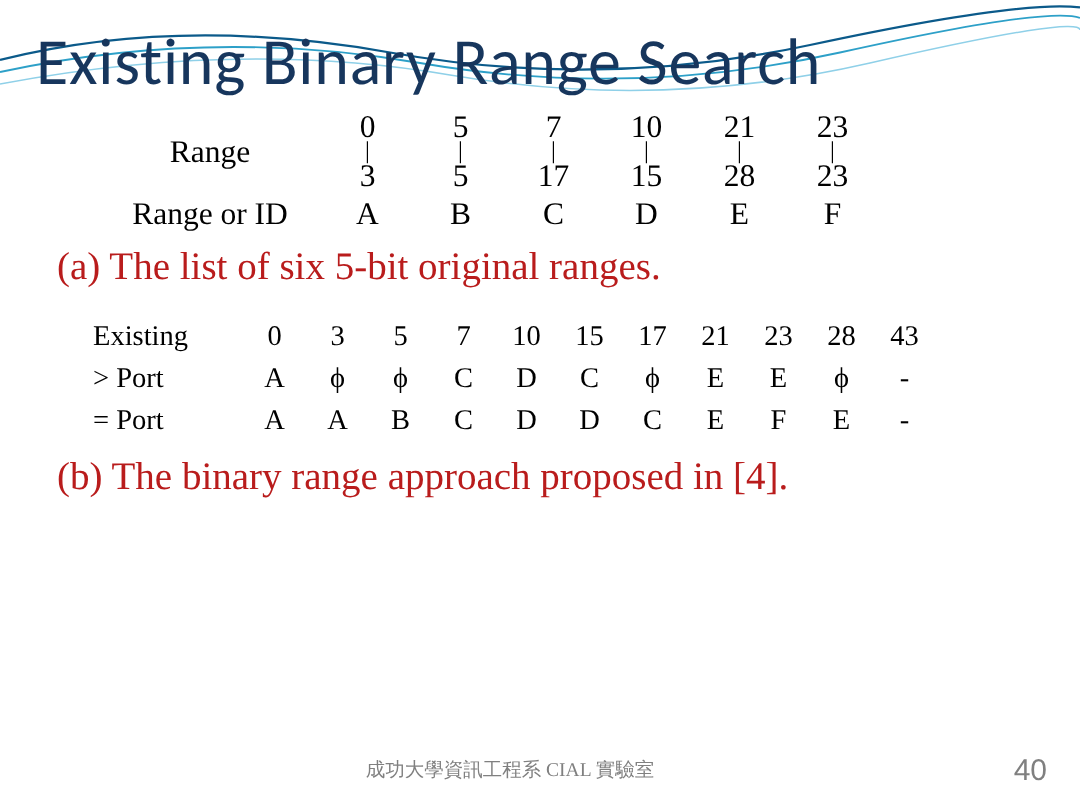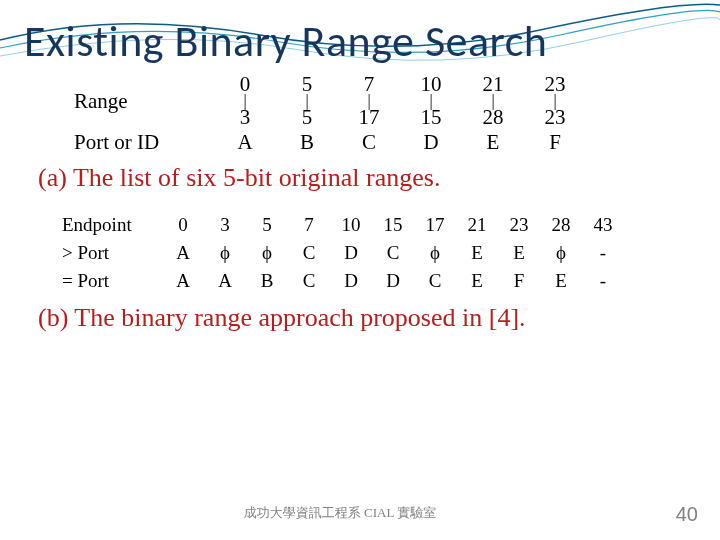--- a/index.html
+++ b/index.html
@@ -49,21 +49,21 @@
     border-collapse: collapse;
     font-family: 'Times New Roman', serif;
     font-size: 21px;
   }
   .figure-a td {
     text-align: center;
     padding: 0 0;
     width: 62px;
   }
   .figure-a .label-cell {
-    text-align: left;
+    text-align: center;
     width: 140px;
     padding-right: 8px;
   }
   .figure-a .top-row td { padding-bottom: 0; vertical-align: bottom; }
   .figure-a .bot-row td { padding-top: 0; vertical-align: top; }
   .tick { display: block; line-height: 8px; font-size: 16px; color: #000; }
   .caption {
     font-family: 'Times New Roman', serif;
     font-size: 26px;
     color: #b91c1c;
@@ -131,39 +131,39 @@
       </tr>
       <tr class="bot-row">
         <td>3</td>
         <td>5</td>
         <td>17</td>
         <td>15</td>
         <td>28</td>
         <td>23</td>
       </tr>
       <tr>
-        <td class="label-cell">Port or ID</td>
+        <td class="label-cell">Range or ID</td>
         <td>A</td>
         <td>B</td>
         <td>C</td>
         <td>D</td>
         <td>E</td>
         <td>F</td>
       </tr>
     </tbody>
       </table>
   </div>
 
   <div class="caption">(a) The list of six 5-bit original ranges.</div>
 
   <div class="figure-b">
     <table>
       <tbody>
           <tr>
-        <td class="label-cell">Endpoint</td>
+        <td class="label-cell">Existing</td>
         <td>0</td>
         <td>3</td>
         <td>5</td>
         <td>7</td>
         <td>10</td>
         <td>15</td>
         <td>17</td>
         <td>21</td>
         <td>23</td>
         <td>28</td>

